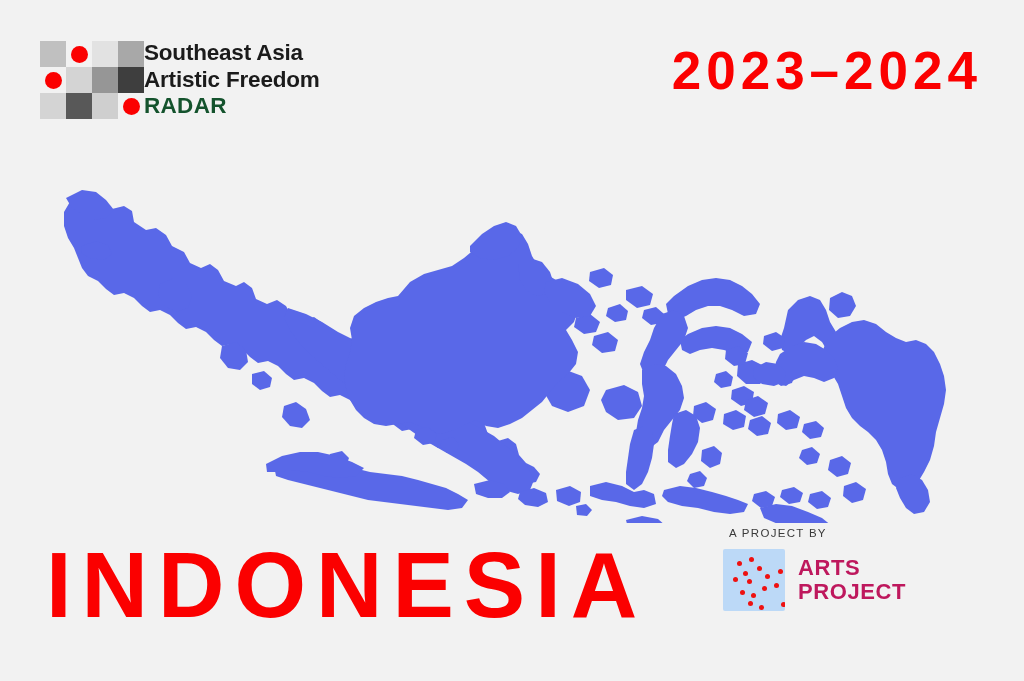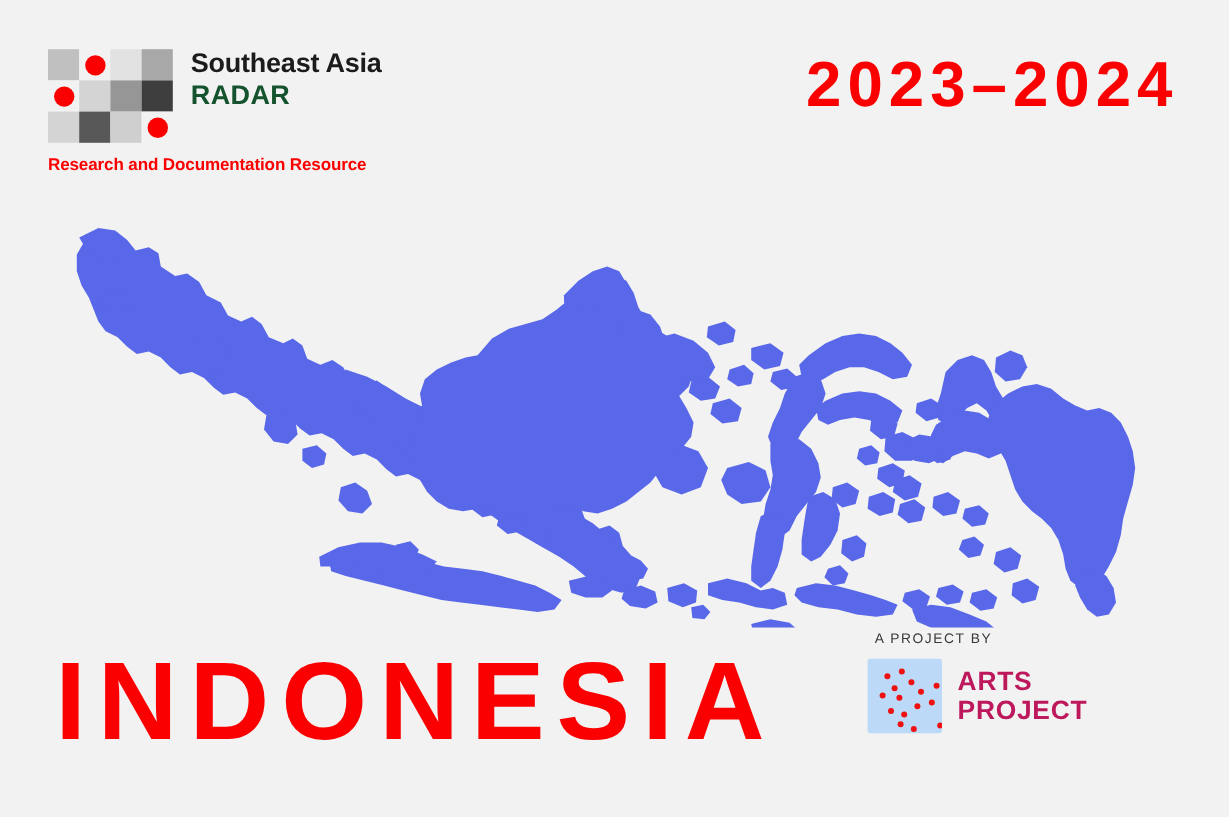--- a/index.html
+++ b/index.html
@@ -66,21 +66,21 @@
     top: 50%;
     width: 17px;
     height: 17px;
     margin-left: -8.5px;
     margin-top: -8.5px;
     border-radius: 50%;
     background: #fb0000;
   }
 
   .brand-text {
-    margin-left: 15px;
+    margin-left: 0;
     padding-top: 0px;
   }
   .brand-line {
     font-size: 22.5px;
     font-weight: bold;
     color: #1b1b1b;
     line-height: 1.18;
     letter-spacing: -0.2px;
     white-space: nowrap;
   }
@@ -216,25 +216,25 @@
             <div class="logo-cell" style="background: rgb(212, 212, 212);"></div>
             <div class="logo-cell" style="background: rgb(88, 88, 88);"></div>
             <div class="logo-cell" style="background: rgb(207, 207, 207);"></div>
             <div class="logo-cell" style="background: rgb(242, 242, 242);">
               <span class="dot"></span>
             </div>
           </div>
 
         <div class="brand-text">
           <div class="brand-line">Southeast Asia</div>
+          <div class="brand-line">Artistic Freedom</div>
           <div class="brand-line radar">RADAR</div>
         </div>
       </div>
 
-      <div class="brand-sub">Research and Documentation Resource</div>
     </div>
 
     <div class="years">2023–2024</div>
   </div>
 
   <div class="map-wrap">
     <svg viewBox="0 0 948 345" preserveAspectRatio="xMidYMid meet">
       <g id="map-shapes" fill="#5968e8">
 
         <path d="M33,22 L46,16 L58,19 L64,28 L74,31 L86,28 L94,33 L96,44 L108,52 L118,50 L128,57

